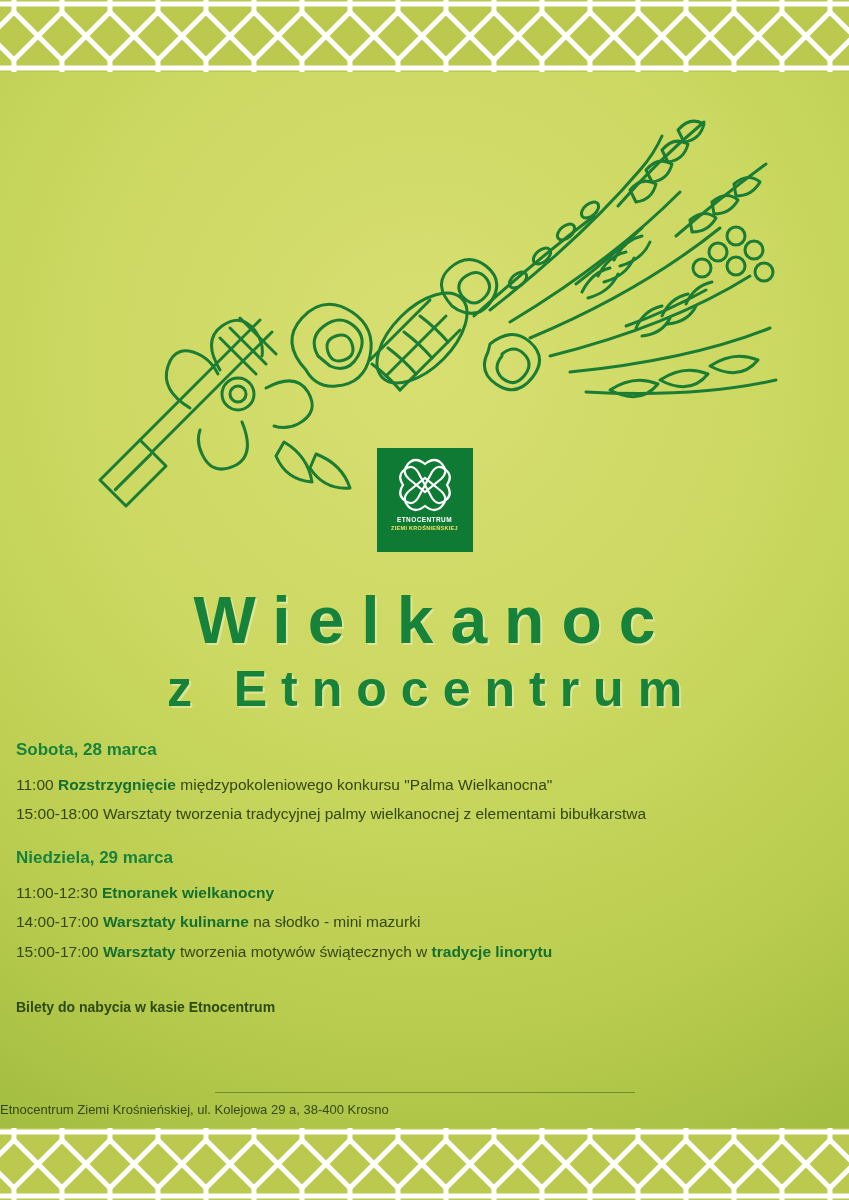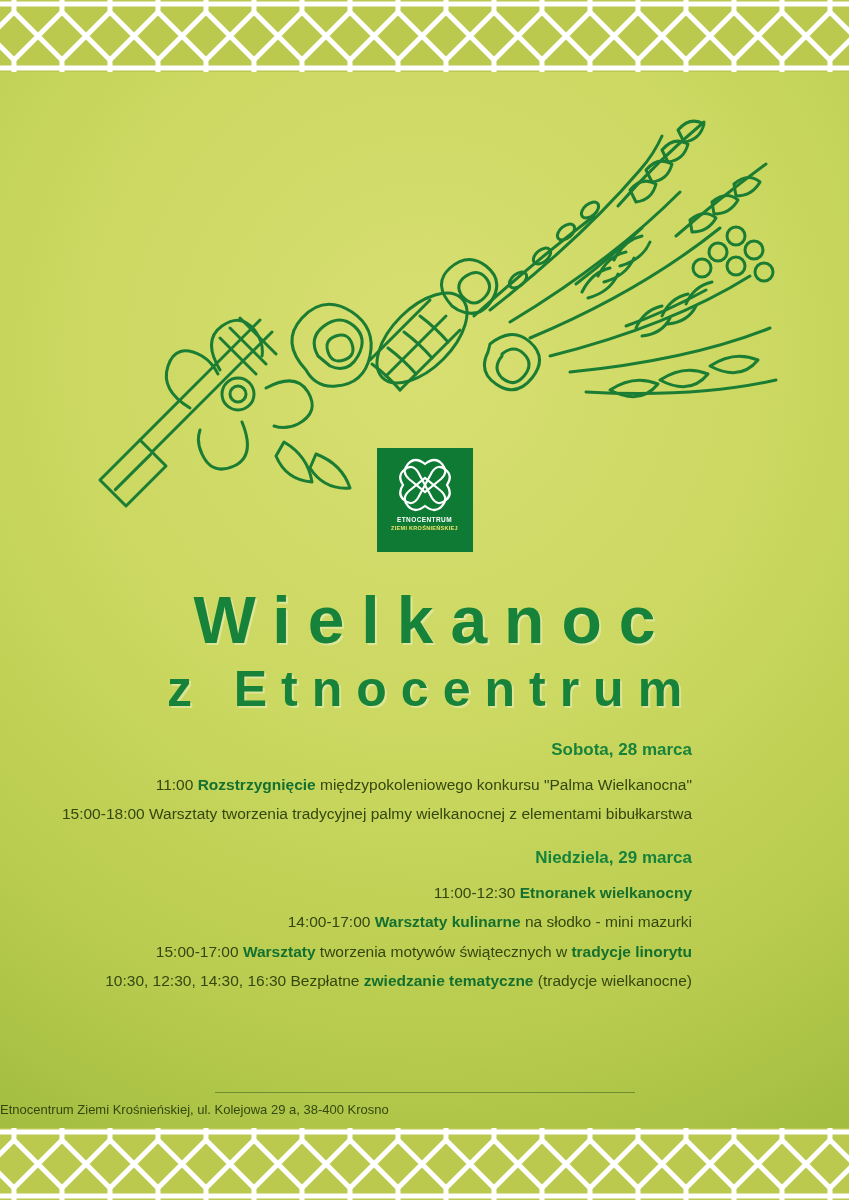--- a/index.html
+++ b/index.html
@@ -90,23 +90,23 @@
     top: 660px;
     font-size: 50px;
     letter-spacing: 14px;
     text-indent: 14px;
   }
 
   
   .program {
     position: absolute;
     top: 740px;
-    left: 0;
+    left: 16px;
     width: 692px;
-    text-align: right;
+    text-align: left;
     color: #2e4a10;
     font-size: 16px;
   }
   .day-heading {
     color: #17833a;
     font-weight: bold;
     font-size: 17px;
     margin: 0 0 14px 0;
   }
   .day-heading.second { margin-top: 22px; }
@@ -325,24 +325,22 @@
       <b>Etnoranek wielkanocny</b>
     </p>
     <p class="evline">
       <span>14:00-17:00</span>
       <b>Warsztaty kulinarne</b><span> na słodko - mini mazurki</span>
     </p>
     <p class="evline">
       <span>15:00-17:00</span>
       <b>Warsztaty</b><span> tworzenia motywów świątecznych w </span><b>tradycje linorytu</b>
     </p>
-    <p class="evline">
-      <span>10:30, 12:30, 14:30, 16:30</span><span>   Bezpłatne </span><b>zwiedzanie tematyczne</b><span> (tradycje wielkanocne)</span>
-    </p>
-
+
+    <p class="tickets">Bilety do nabycia w kasie Etnocentrum</p>
   </div>
 
   <div class="rule"></div>
   <div class="footer">Etnocentrum Ziemi Krośnieńskiej, ul. Kolejowa 29 a, 38-400 Krosno</div>
 
   <div class="border-strip border-bottom">
     <svg width="849" height="72" viewBox="0 0 849 72" xmlns="http://www.w3.org/2000/svg" aria-hidden="true">
       <rect width="849" height="72" fill="#bcc94f"></rect>
       <g fill="none" stroke="#ffffff" stroke-width="5">
         <g>

